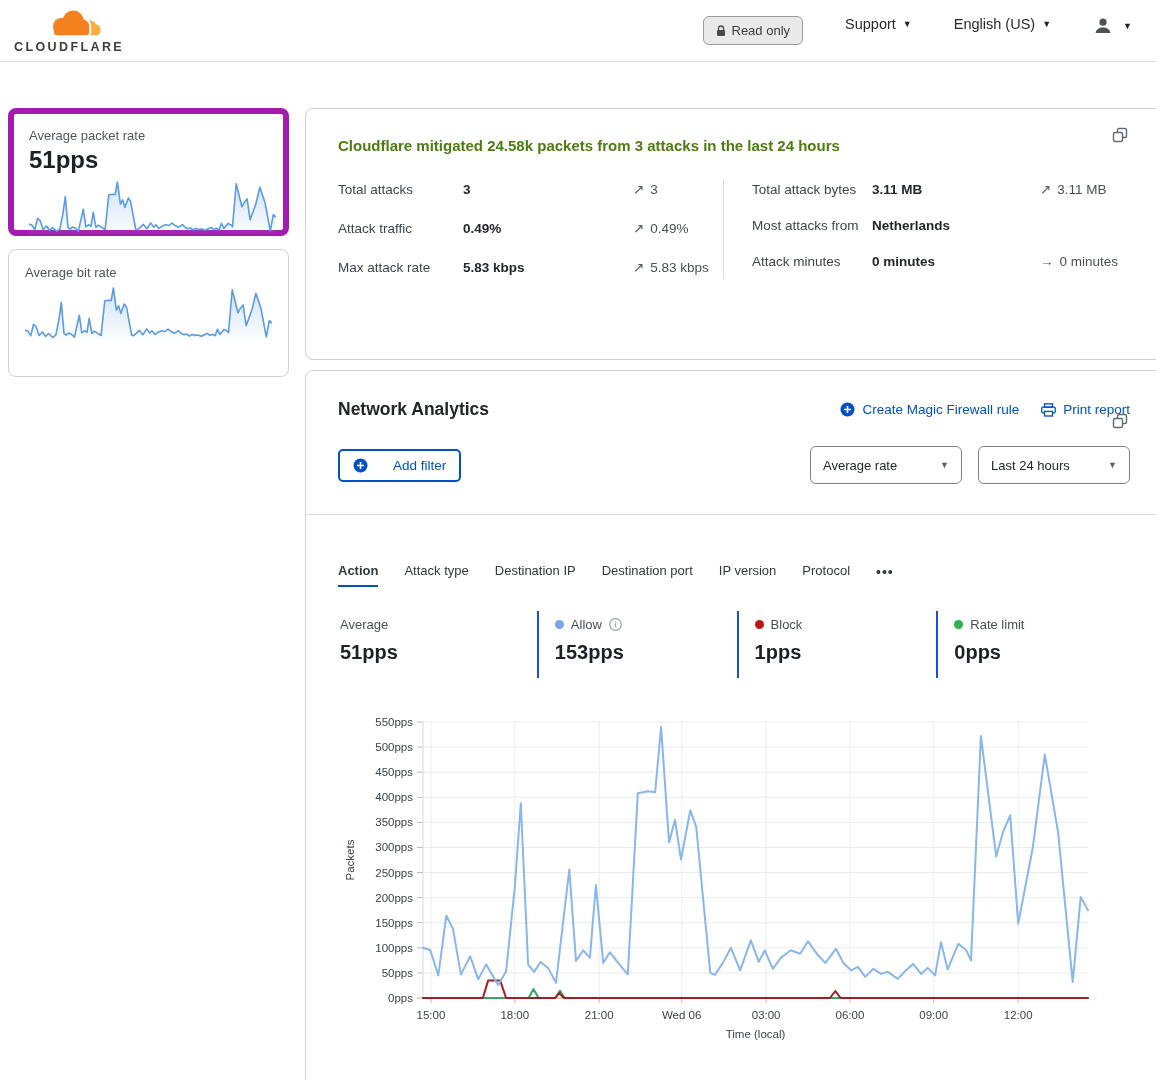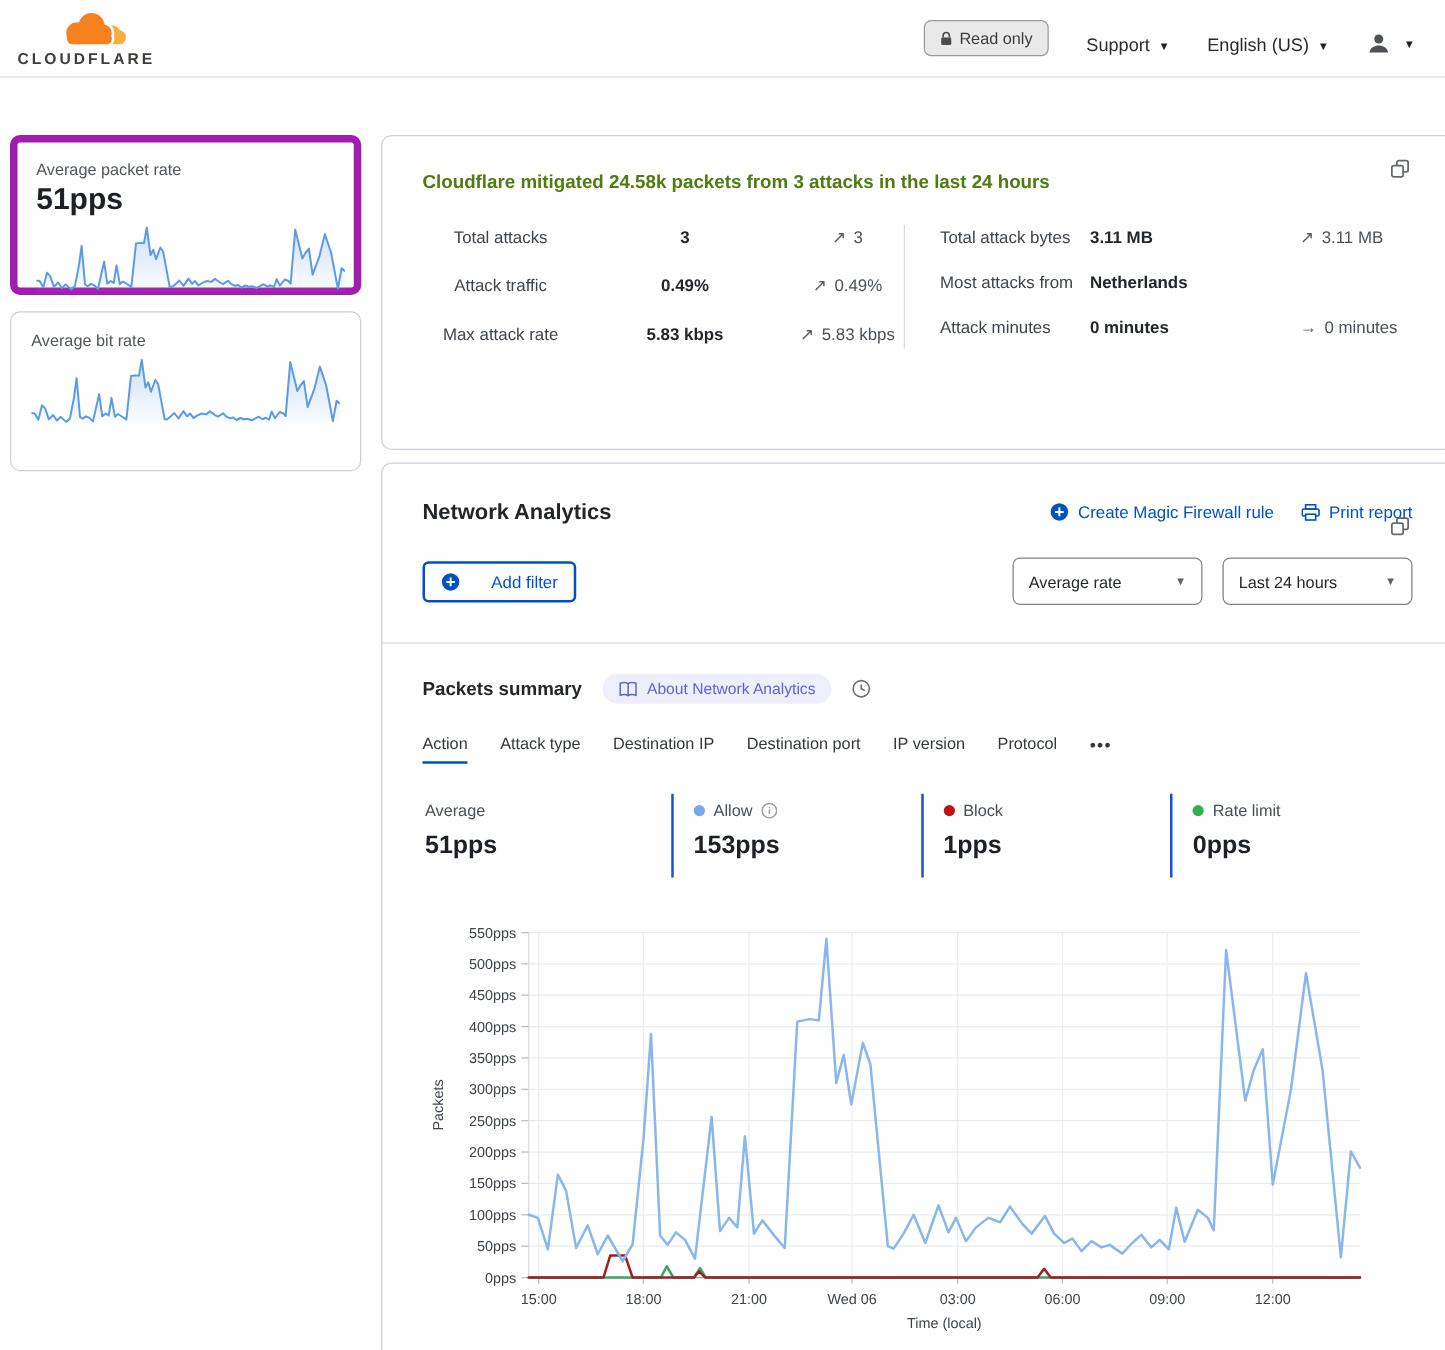--- a/index.html
+++ b/index.html
@@ -6,21 +6,21 @@
   html,body { width:1156px; height:1080px; overflow:hidden; background:#fff;
     font-family:"Liberation Sans", sans-serif; color:#24292e; }
   .screen { width:1156px; height:1080px; position:relative; overflow:hidden; }
 
   
   .topbar { height:62px; border-bottom:1px solid #dcdfe3; display:flex;
     align-items:center; justify-content:space-between; padding:0 24px 0 14px; background:#fff; }
   .logo { display:flex; flex-direction:column; align-items:flex-start; cursor:pointer; }
   .logo svg { margin-left:30px; display:block; }
   .logo-text { font-size:12.5px; font-weight:bold; letter-spacing:2.4px; color:#3f3c39; margin-top:-2px; }
-  .topbar-right { display:flex; align-items:flex-end; gap:30px; }
+  .topbar-right { display:flex; align-items:flex-start; gap:42px; }
   .readonly-badge { display:flex; align-items:center; gap:6px; background:#e9e9e9;
     border:1px solid #9b9b9b; border-radius:6px; padding:6px 12px; font-size:13px; color:#3c3c3c; cursor:default; }
   .menu-item { display:flex; align-items:center; gap:7px; font-size:14.5px; color:#27292c; cursor:pointer; }
   .caret { font-size:9px; color:#1f2124; line-height:1; }
   .user-menu { display:flex; align-items:center; gap:10px; cursor:pointer; }
 
   
   .content { display:flex; padding:46px 0 0 8px; align-items:flex-start; }
   .left-col { width:281px; flex-shrink:0; }
   .right-col { margin-left:16px; width:864px; }
@@ -35,21 +35,21 @@
 
   
   .card { position:relative; background:#fff; border:1px solid #ccd1d7; border-radius:8px; }
   .dup-btn { position:absolute; top:18px; right:40px; cursor:pointer; line-height:0; }
 
   
   .summary-card { height:252px; padding:28px 32px; margin-bottom:10px; }
   .summary-title { font-size:15px; font-weight:bold; color:#4d7c0f; }
   .summary-grid { display:flex; margin-top:26px; }
   .stat-group { display:grid; row-gap:18px; align-content:start; }
-  .stat-group.left  { grid-template-columns:125px 170px auto; width:385px;text-align:center; }
+  .stat-group.left  { grid-template-columns:125px 170px auto; width:385px; }
   .stat-group.right { grid-template-columns:120px 168px auto; flex:1; row-gap:15px; }
   .group-divider { width:1px; background:#d8dcE0; margin:0 28px 0 0; }
   .stat-label { font-size:13.5px; color:#3e444b; line-height:1.55; }
   .stat-value { font-size:13.5px; font-weight:bold; color:#23272b; line-height:1.55; }
   .stat-trend { font-size:13.5px; color:#4a5057; line-height:1.55; white-space:nowrap; }
   .trend-arrow { margin-right:6px; color:#555b61; }
 
   
   .analytics-card { height:850px; }
   .na-top { padding:28px 32px 30px; }
@@ -69,21 +69,21 @@
 
   
   .pk-section { padding:24px 32px 0; }
   .pk-titlerow { display:flex; align-items:center; gap:16px; }
   .pk-title { font-size:15px; font-weight:bold; color:#23272b; }
   .about-badge { display:flex; align-items:center; gap:8px; background:#efeffc; color:#5d63d6;
     border-radius:14px; padding:5px 13px; font-size:12.5px; cursor:pointer; }
   .clock-btn { line-height:0; cursor:pointer; }
   .tabs { display:flex; align-items:center; gap:26px; margin-top:24px; }
   .tab { font-size:13px; color:#33383d; padding-bottom:7px; border-bottom:2px solid transparent; cursor:pointer; }
-  .tab.active { border-bottom-color:#0051c3; }
+  .tab.active { border-bottom-color:#0051c3;font-weight:bold; }
   .tab-more { font-size:14px; letter-spacing:1px; color:#33383d; cursor:pointer; padding-bottom:7px; }
   .legend-row { display:flex; margin-top:24px; }
   .legend-col { width:210px; padding:6px 0 14px 16px; border-left:2px solid #1d4ed8; }
   .legend-col:first-child { border-left:none; padding-left:2px; }
   .legend-label { display:flex; align-items:center; gap:7px; font-size:13px; color:#484e54; }
   .dot { width:9px; height:9px; border-radius:50%; flex-shrink:0; }
   .legend-value { font-size:20px; font-weight:600; color:#1d2125; margin-top:9px; }
   .chart-wrap { margin-top:36px; }
   .chart-tick { font-size:11.5px; fill:#3d434b; }
 </style>
@@ -256,36 +256,20 @@
         </div>
 
         <div class="h-divider"></div>
 
         <div class="pk-section">
           <div class="dup-btn" style="top:42px;">
             <svg width="16" height="16" viewBox="0 0 16 16">
               <rect x="5.5" y="1.5" width="9" height="9" rx="1.5" fill="#fff" stroke="#64696f" stroke-width="1.4"></rect>
               <rect x="1.5" y="5.5" width="9" height="9" rx="1.5" fill="#fff" stroke="#64696f" stroke-width="1.4"></rect>
             </svg>
-          </div>
-          <div class="pk-titlerow">
-            <div class="pk-title">Packets summary</div>
-            <div class="about-badge">
-              <svg width="15" height="13" viewBox="0 0 15 13">
-                <path d="M7.5 2C6 .8 3.5.8 1.2 1.6v9.6C3.5 10.4 6 10.4 7.5 11.6c1.5-1.2 4-1.2 6.3-.4V1.6C11.5.8 9 .8 7.5 2z" fill="none" stroke="#5d63d6" stroke-width="1.2"></path>
-                <path d="M7.5 2v9.6" stroke="#5d63d6" stroke-width="1.2"></path>
-              </svg>
-              <span>About Network Analytics</span>
-            </div>
-            <div class="clock-btn">
-              <svg width="16" height="16" viewBox="0 0 16 16">
-                <circle cx="8" cy="8" r="6.5" fill="none" stroke="#6b7076" stroke-width="1.3"></circle>
-                <path d="M8 4.5V8l3 1.5" fill="none" stroke="#6b7076" stroke-width="1.3"></path>
-              </svg>
-            </div>
           </div>
 
           <div class="tabs">
             <span class="tab active">Action</span>
             <span class="tab">Attack type</span>
             <span class="tab">Destination IP</span>
             <span class="tab">Destination port</span>
             <span class="tab">IP version</span>
             <span class="tab">Protocol</span>
             <span class="tab-more">•••</span>

